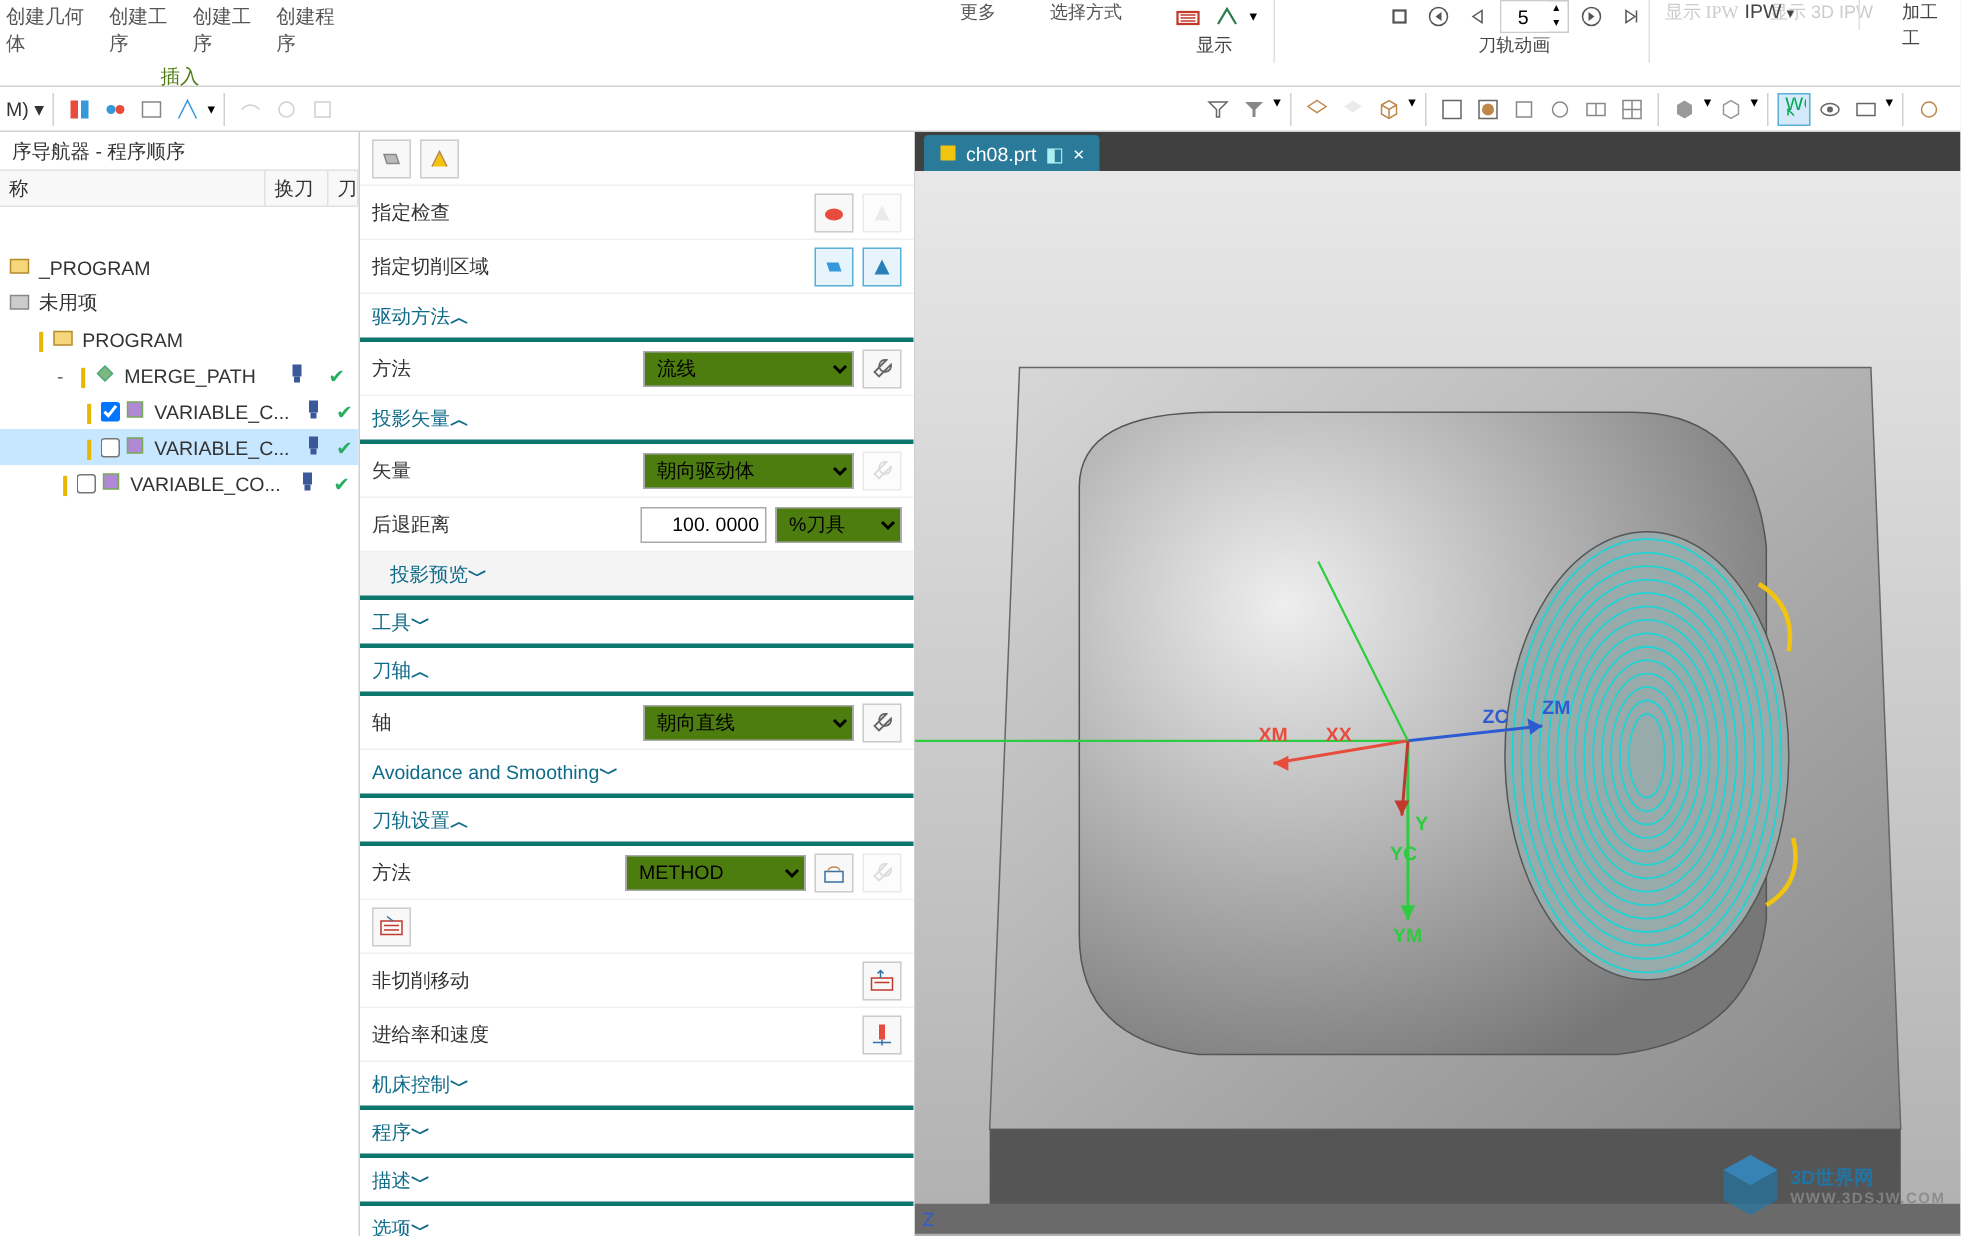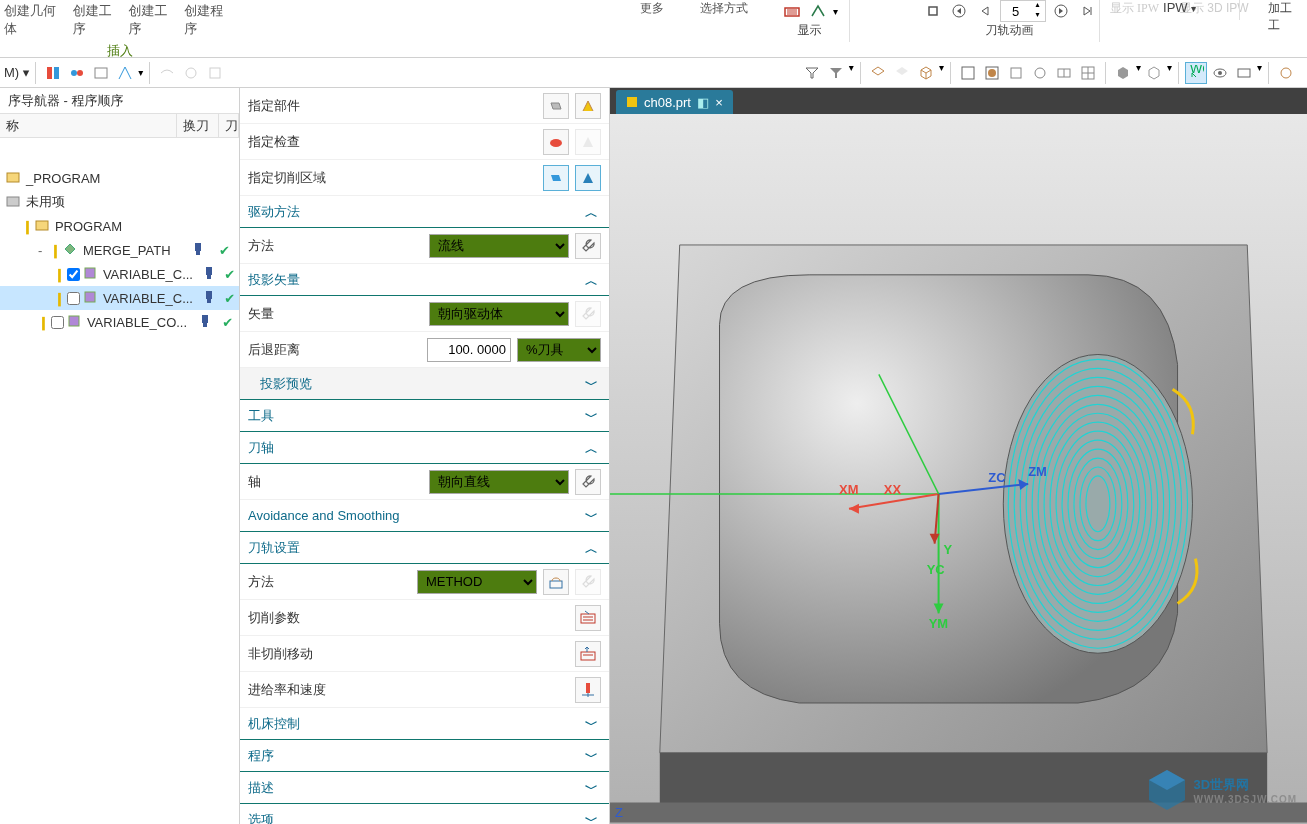--- a/index.html
+++ b/index.html
@@ -21,21 +21,21 @@
 .tree-header { height: 24px; display: flex; border-bottom: 1px solid #e0e0e0; background: #f8f8f8; }
 .tree-header div { padding: 3px 6px; border-right: 1px solid #e0e0e0; color: #333; }
 .tree { flex: 1; overflow: auto; margin-top: 28px; }
 .tree-row { height: 24px; display: flex; align-items: center; padding-left: 6px; color: #333; cursor: pointer; }
 .tree-row.selected { background: #c7e6ff; }
 .tree-indent { display: inline-block; }
 .tree-ico { width: 16px; height: 16px; margin-right: 4px; display: inline-block; }
 .mid-panel { width: 370px; background: #fff; border-right: 1px solid #d0d0d0; overflow-y: auto; }
 .prop-row { display: flex; align-items: center; min-height: 36px; padding: 4px 8px; border-bottom: 1px solid #f0f0f0; gap: 6px; }
 .prop-label { flex: 1; color: #333; }
-.prop-sect { height: 32px; display: flex; align-items: center; justify-content: space-between; padding: 4px 8px; color: #0f6b8a; cursor: pointer; border-bottom: 1px solid #0f766e; }
+.prop-sect { height: 32px; display: flex; align-items: center; padding: 4px 8px; color: #0f6b8a; cursor: pointer; border-bottom: 3px solid #0f766e; }
 .prop-sect.sub { background: #f4f4f4; }
 .chev { width: 16px; height: 16px; color: #0f6b8a; font-weight: bold; }
 select { height: 24px; border: 1px solid #aaa; padding: 0 20px 0 4px; background: #4d7c0f; font-size: 13px; min-width: 140px; }
 input[type=text] { height: 24px; border: 1px solid #aaa; padding: 0 4px; font-size: 13px; text-align: right; }
 .tool-btn { width: 26px; height: 26px; border: 1px solid #ccc; background: #f8f8f8; display: inline-flex; align-items: center; justify-content: center; cursor: pointer; }
 .tool-btn.blue { border-color: #5ab0d8; background: #e8f4fb; }
 .view { flex: 1; position: relative; background: linear-gradient(to bottom, #e8e8e8, #b8b8b8); }
 .tab-bar { height: 26px; display: flex; align-items: flex-end; background: #404040; padding-left: 6px; }
 .tab { height: 24px; background: #2a7a9a; color: #fff; padding: 3px 10px; border-radius: 3px 3px 0 0; display: flex; align-items: center; gap: 6px; font-size: 12px; }
 .canvas-area { position: absolute; top: 26px; left: 0; right: 0; bottom: 0; background: linear-gradient(to bottom, #e8e8e8, #b0b0b0); overflow: hidden; }
@@ -387,21 +387,20 @@
               <rect x="3" y="1" width="6" height="8" fill="#3b5998"></rect>
               <rect x="4" y="9" width="4" height="4" fill="#3b5998"></rect>
             </svg></div>
           <div style="width: 20px;"><span style="color:#27ae60">✔</span></div>
         </div>
       </div>
   </div>
 
   <div class="mid-panel">
     <div class="prop-row">
-      <span class="prop-label">指定部件</span>
       <span class="tool-btn">
           <svg width="18" height="18">
             <path d="M4 6 L12 6 L14 12 L6 12 Z" fill="#bbb" stroke="#888"></path>
           </svg>
         </span>
       <span class="tool-btn">
           <svg width="18" height="18">
             <path d="M4 14 L9 4 L14 14" fill="#f1c40f" stroke="#c0864a"></path>
           </svg>
         </span>
@@ -507,21 +506,20 @@
             <path d="M4 7 C4 3 12 3 12 7" fill="none" stroke="#c0864a"></path>
           </svg>
         </span>
       <span class="tool-btn" style="opacity:0.4;">
           <svg width="16" height="16">
             <path d="M11 2 a4 4 0 1 0 3 3 L9 10 L6 13 L3 10 L6 7 Z" fill="none" stroke="#aaa" stroke-width="1.2"></path>
           </svg>
         </span>
     </div>
     <div class="prop-row">
-      <span class="prop-label">切削参数</span>
       <span class="tool-btn">
           <svg width="18" height="18">
             <rect x="2" y="5" width="14" height="9" fill="none" stroke="#c0392b"></rect>
             <line x1="4" y1="8" x2="14" y2="8" stroke="#c0392b"></line>
             <line x1="4" y1="11" x2="14" y2="11" stroke="#c0392b"></line>
             <path d="M6 2 L10 5" stroke="#3470a3"></path>
           </svg>
         </span>
     </div>
     <div class="prop-row">

